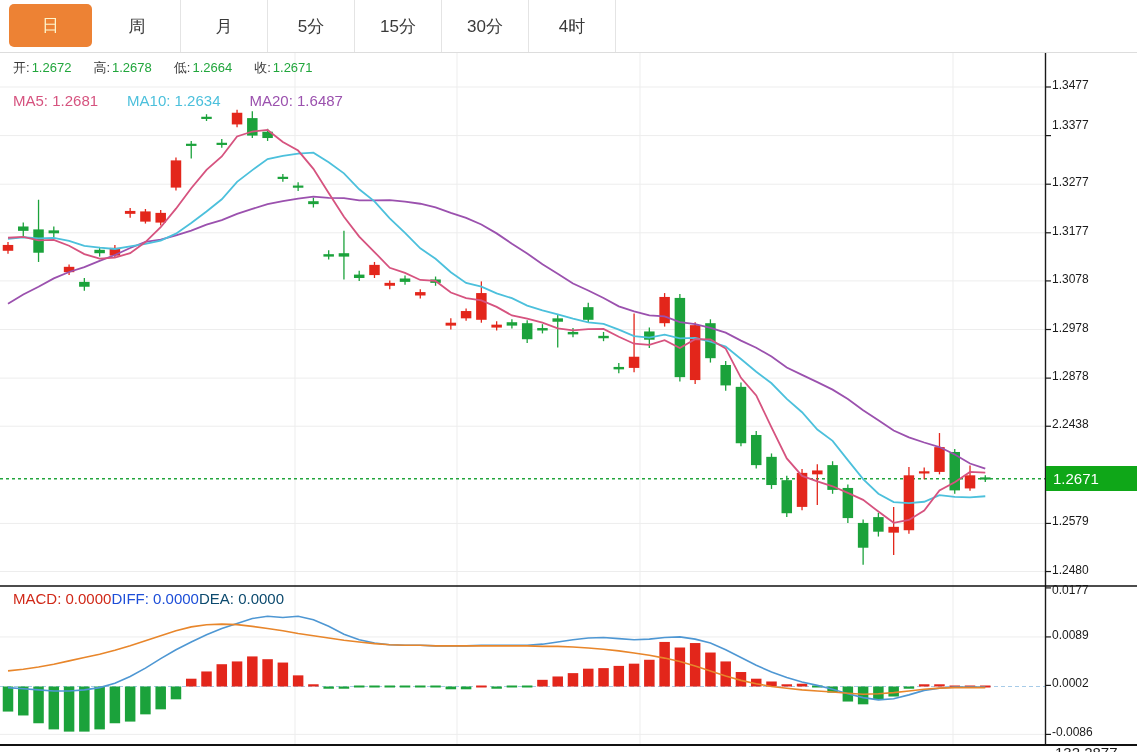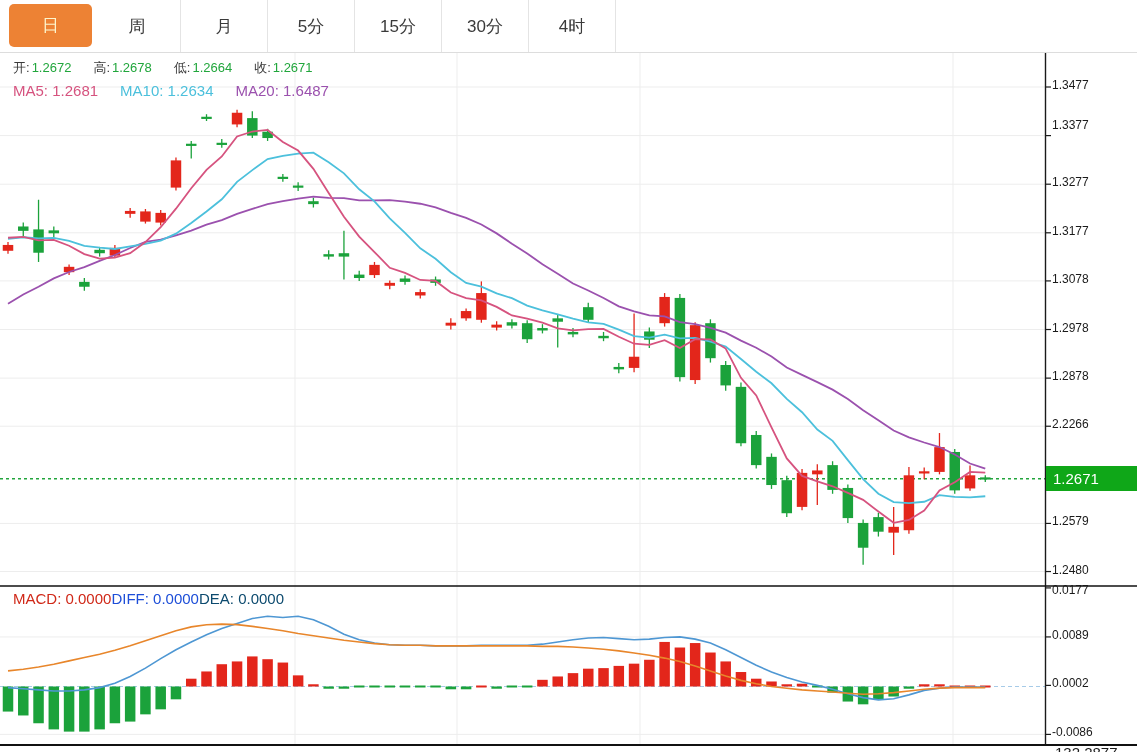--- a/index.html
+++ b/index.html
@@ -13,21 +13,21 @@
        cursor:pointer;background:#fff;}
   .tab.active{width:83px;height:43px;margin:4px 2px 0 9px;border-right:none;
        background:#ed8234;color:#fdf5cc;border-radius:5px;}
   .tab-spacer{flex:1;border:none;}
   
   #chart{position:absolute;left:0;top:0;z-index:1;}
   .overlay{position:absolute;z-index:2;white-space:nowrap;}
   .ohlc-row{left:13px;top:59px;font-size:13px;display:flex;gap:22px;}
   .ohlc-item .lbl{color:#3a3a3a;}
   .ohlc-item .val{color:#21a63c;margin-left:2px;}
-  .ma-row{left:13px;top:82px;font-size:15px;display:flex;gap:22px;align-items:flex-end;}
+  .ma-row{left:13px;top:92px;font-size:15px;display:flex;gap:29px;align-items:flex-end;}
   .ma5{color:#d6537f;} .ma10{color:#4cc0dc;} .ma20{color:#9b51ae;}
   .macd-row{left:13px;top:590px;font-size:15px;display:flex;}
   .c-macd{color:#d02818;} .c-diff{color:#1d4ed8;} .c-dea{color:#0c4a6e;}
   .axis-label{position:absolute;left:1052px;font-size:12px;color:#1a1a1a;z-index:2;}
   .price-box{position:absolute;left:1046px;top:466px;width:91px;height:25px;background:#0fa718;
              color:#fff;font-size:15px;line-height:25px;padding-left:7px;box-sizing:border-box;z-index:2;}
   .clipped-label{position:absolute;left:1050px;top:744px;font-size:15px;color:#1a1a1a;z-index:2;}
 </style>
 </head>
 <body>
@@ -331,21 +331,21 @@
   </div>
 
   <div id="axis-labels">
       <div class="axis-label" style="top: 78px;">1.3477</div>
       <div class="axis-label" style="top: 118px;">1.3377</div>
       <div class="axis-label" style="top: 175.2px;">1.3277</div>
       <div class="axis-label" style="top: 223.8px;">1.3177</div>
       <div class="axis-label" style="top: 271.914px;">1.3078</div>
       <div class="axis-label" style="top: 320.514px;">1.2978</div>
       <div class="axis-label" style="top: 369.114px;">1.2878</div>
-      <div class="axis-label" style="top: 417.228px;">2.2266</div>
+      <div class="axis-label" style="top: 417.228px;">2.2438</div>
       <div class="axis-label" style="top: 514.428px;">1.2579</div>
       <div class="axis-label" style="top: 562.542px;">1.2480</div>
       <div class="axis-label" style="top: 583px;">0.0177</div>
       <div class="axis-label" style="top: 627.927px;">0.0089</div>
       <div class="axis-label" style="top: 676.386px;">0.0002</div>
       <div class="axis-label" style="top: 725.402px;">-0.0086</div>
     </div>
 
   <div class="price-box">1.2671</div>
   <div class="clipped-label">-132.2877</div>

